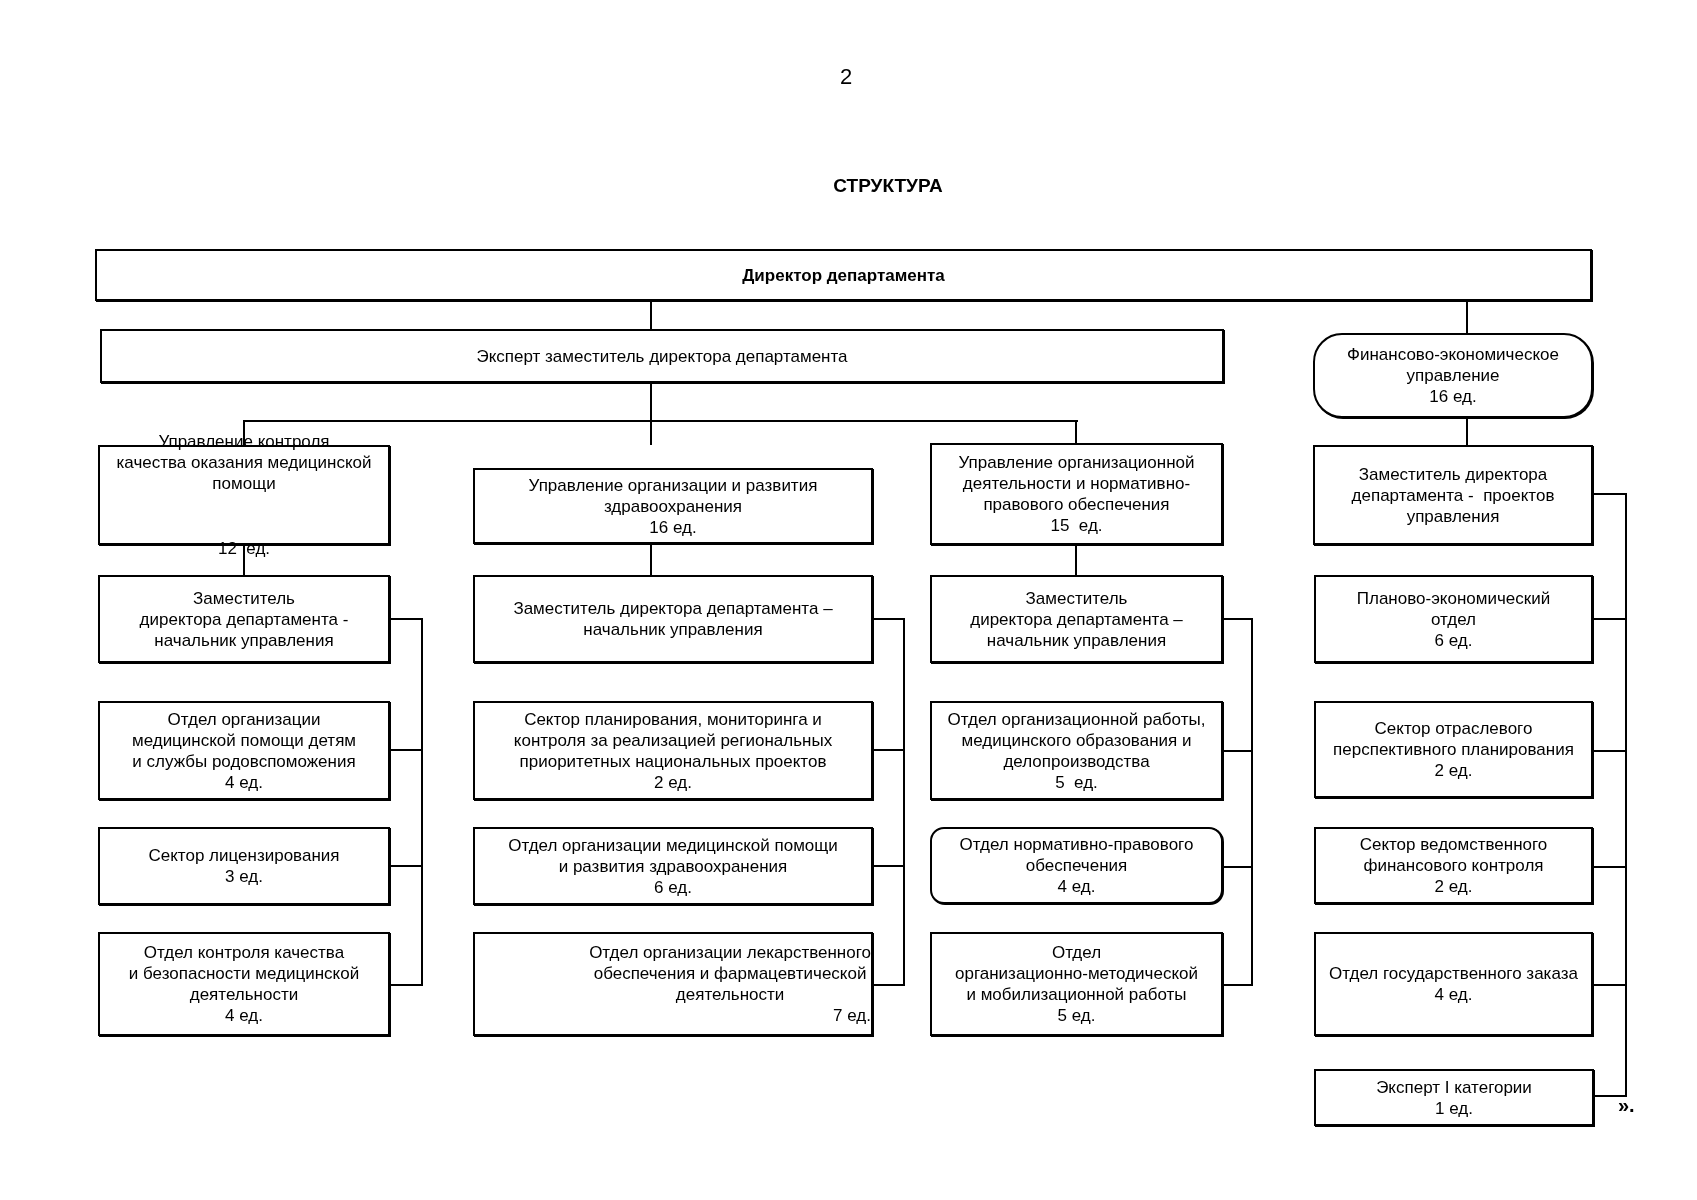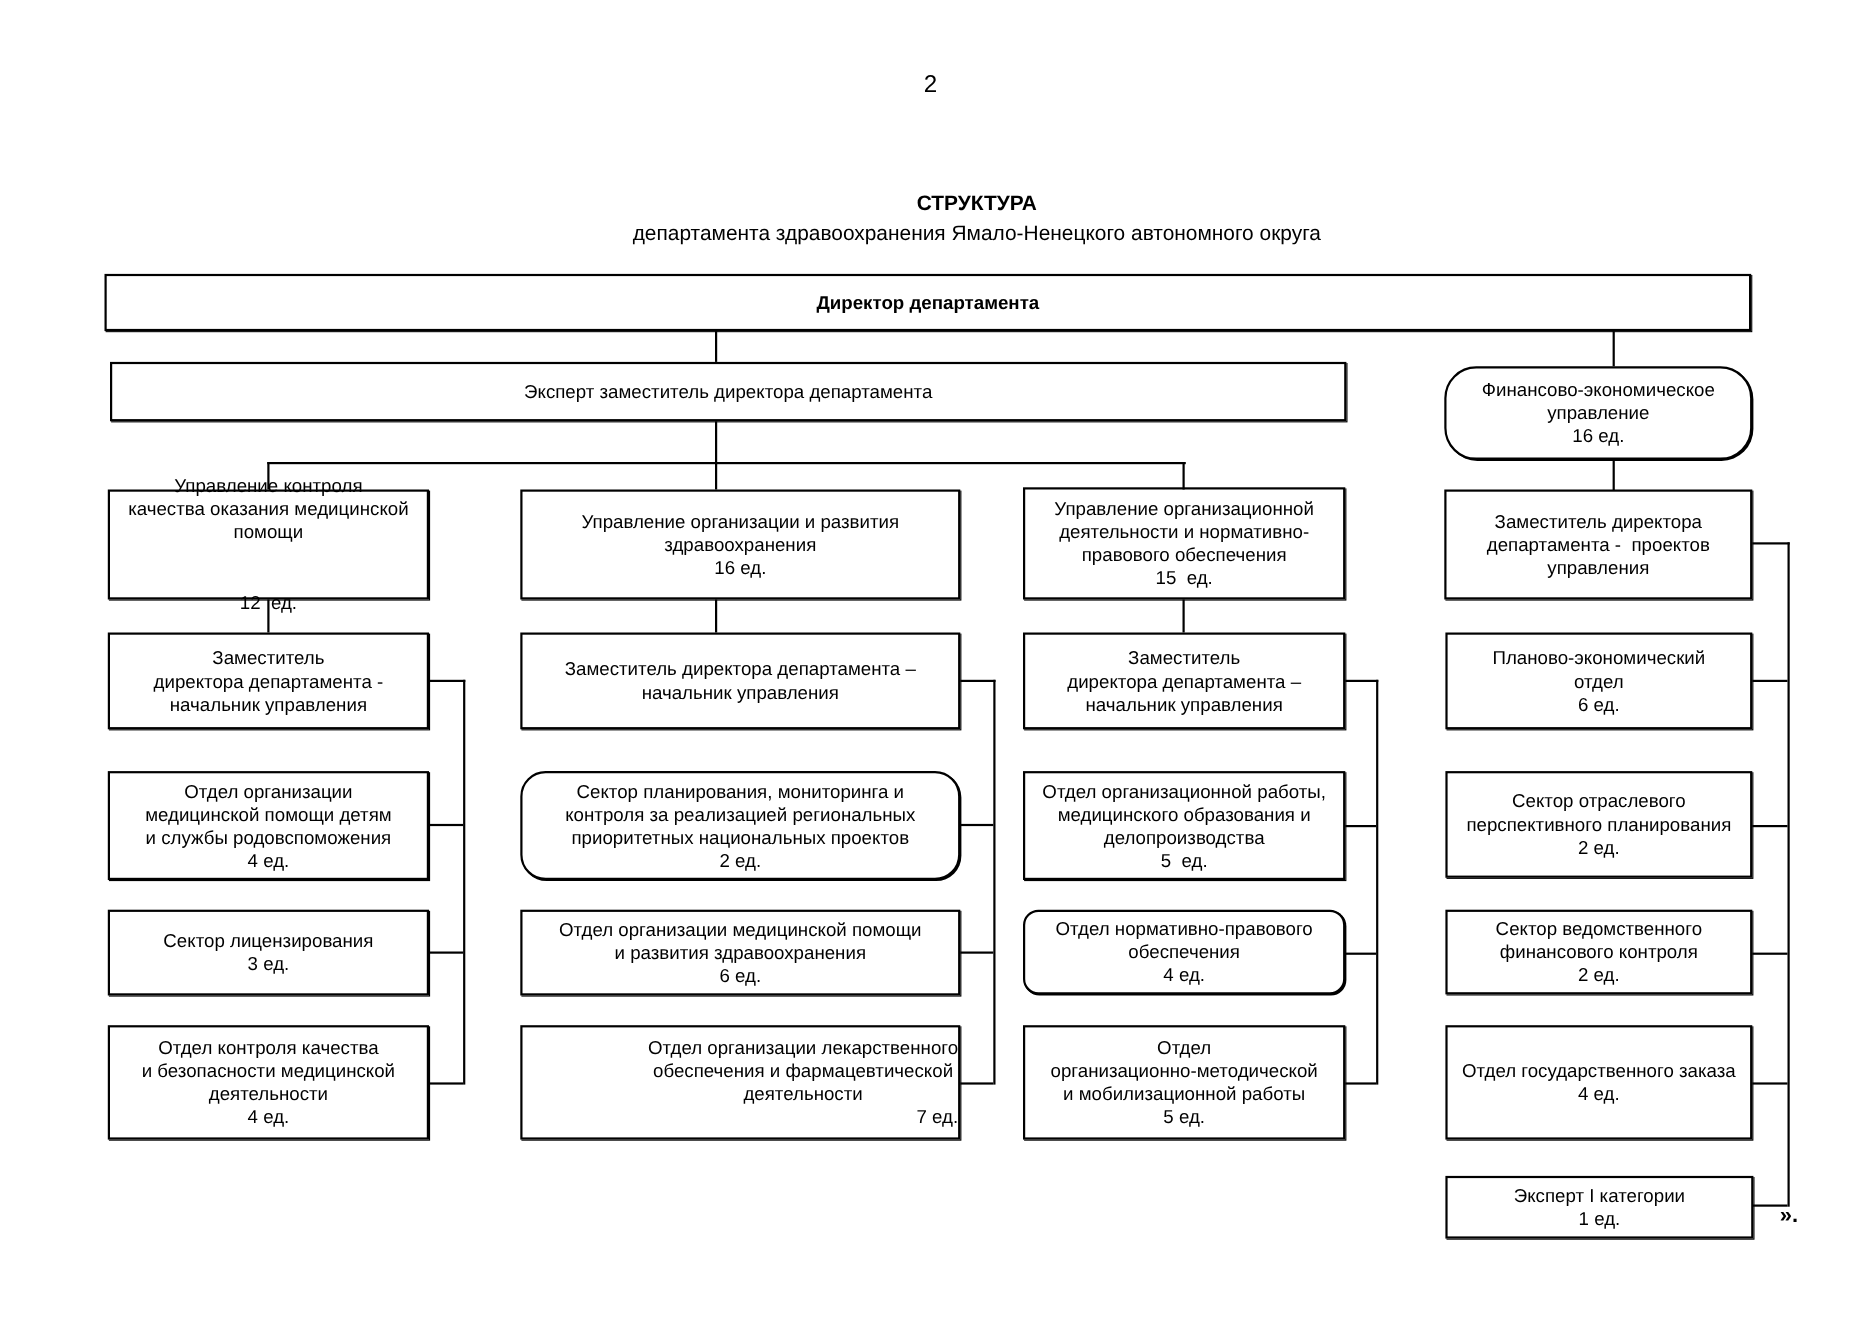--- a/index.html
+++ b/index.html
@@ -37,21 +37,20 @@
     position:absolute; left:1618px; top:1094px;
     font-size:20px; font-weight:bold;
   }
 </style>
 </head>
 <body>
 
 <div class="page-number">2</div>
 <div class="doc-title">
   <div class="t1">СТРУКТУРА</div>
-  <div class="t2">департамента здравоохранения Ямало-Ненецкого автономного округа</div>
 </div>
 
 <div class="box" style="left:95px;top:249px;width:1497px;height:52px;">
   <div class="bold">Директор департамента</div>
 </div>
 <div class="box" style="left:100px;top:329px;width:1124px;height:54px;">
   <div>Эксперт заместитель директора департамента</div>
 </div>
 
 <div class="box" style="left:98px;top:445px;width:292px;height:100px;gap:44px;">
@@ -75,30 +74,30 @@
   <div>Сектор лицензирования</div>
   <div>3 ед.</div>
 </div>
 <div class="box" style="left:98px;top:932px;width:292px;height:104px;align-items:center;">
   <div>Отдел контроля качества
 и безопасности медицинской
 деятельности</div>
   <div>4 ед.</div>
 </div>
 
-<div class="box" style="left:473px;top:445px;width:400px;height:100px;text-align:center;">
+<div class="box" style="left:473px;top:468px;width:400px;height:76px;text-align:center;">
   <div>Управление организации и развития
 здравоохранения</div>
   <div>16 ед.</div>
 </div>
 <div class="box" style="left:473px;top:575px;width:400px;height:88px;">
   <div>Заместитель директора департамента –
 начальник управления</div>
 </div>
-<div class="box" style="left:473px;top:701px;width:400px;height:99px;border-radius:23px;">
+<div class="box" style="left:473px;top:701px;width:400px;height:99px;">
   <div>Сектор планирования, мониторинга и
 контроля за реализацией региональных
 приоритетных национальных проектов</div>
   <div>2 ед.</div>
 </div>
 <div class="box" style="left:473px;top:827px;width:400px;height:78px;">
   <div>Отдел организации медицинской помощи
 и развития здравоохранения</div>
   <div>6 ед.</div>
 </div>

